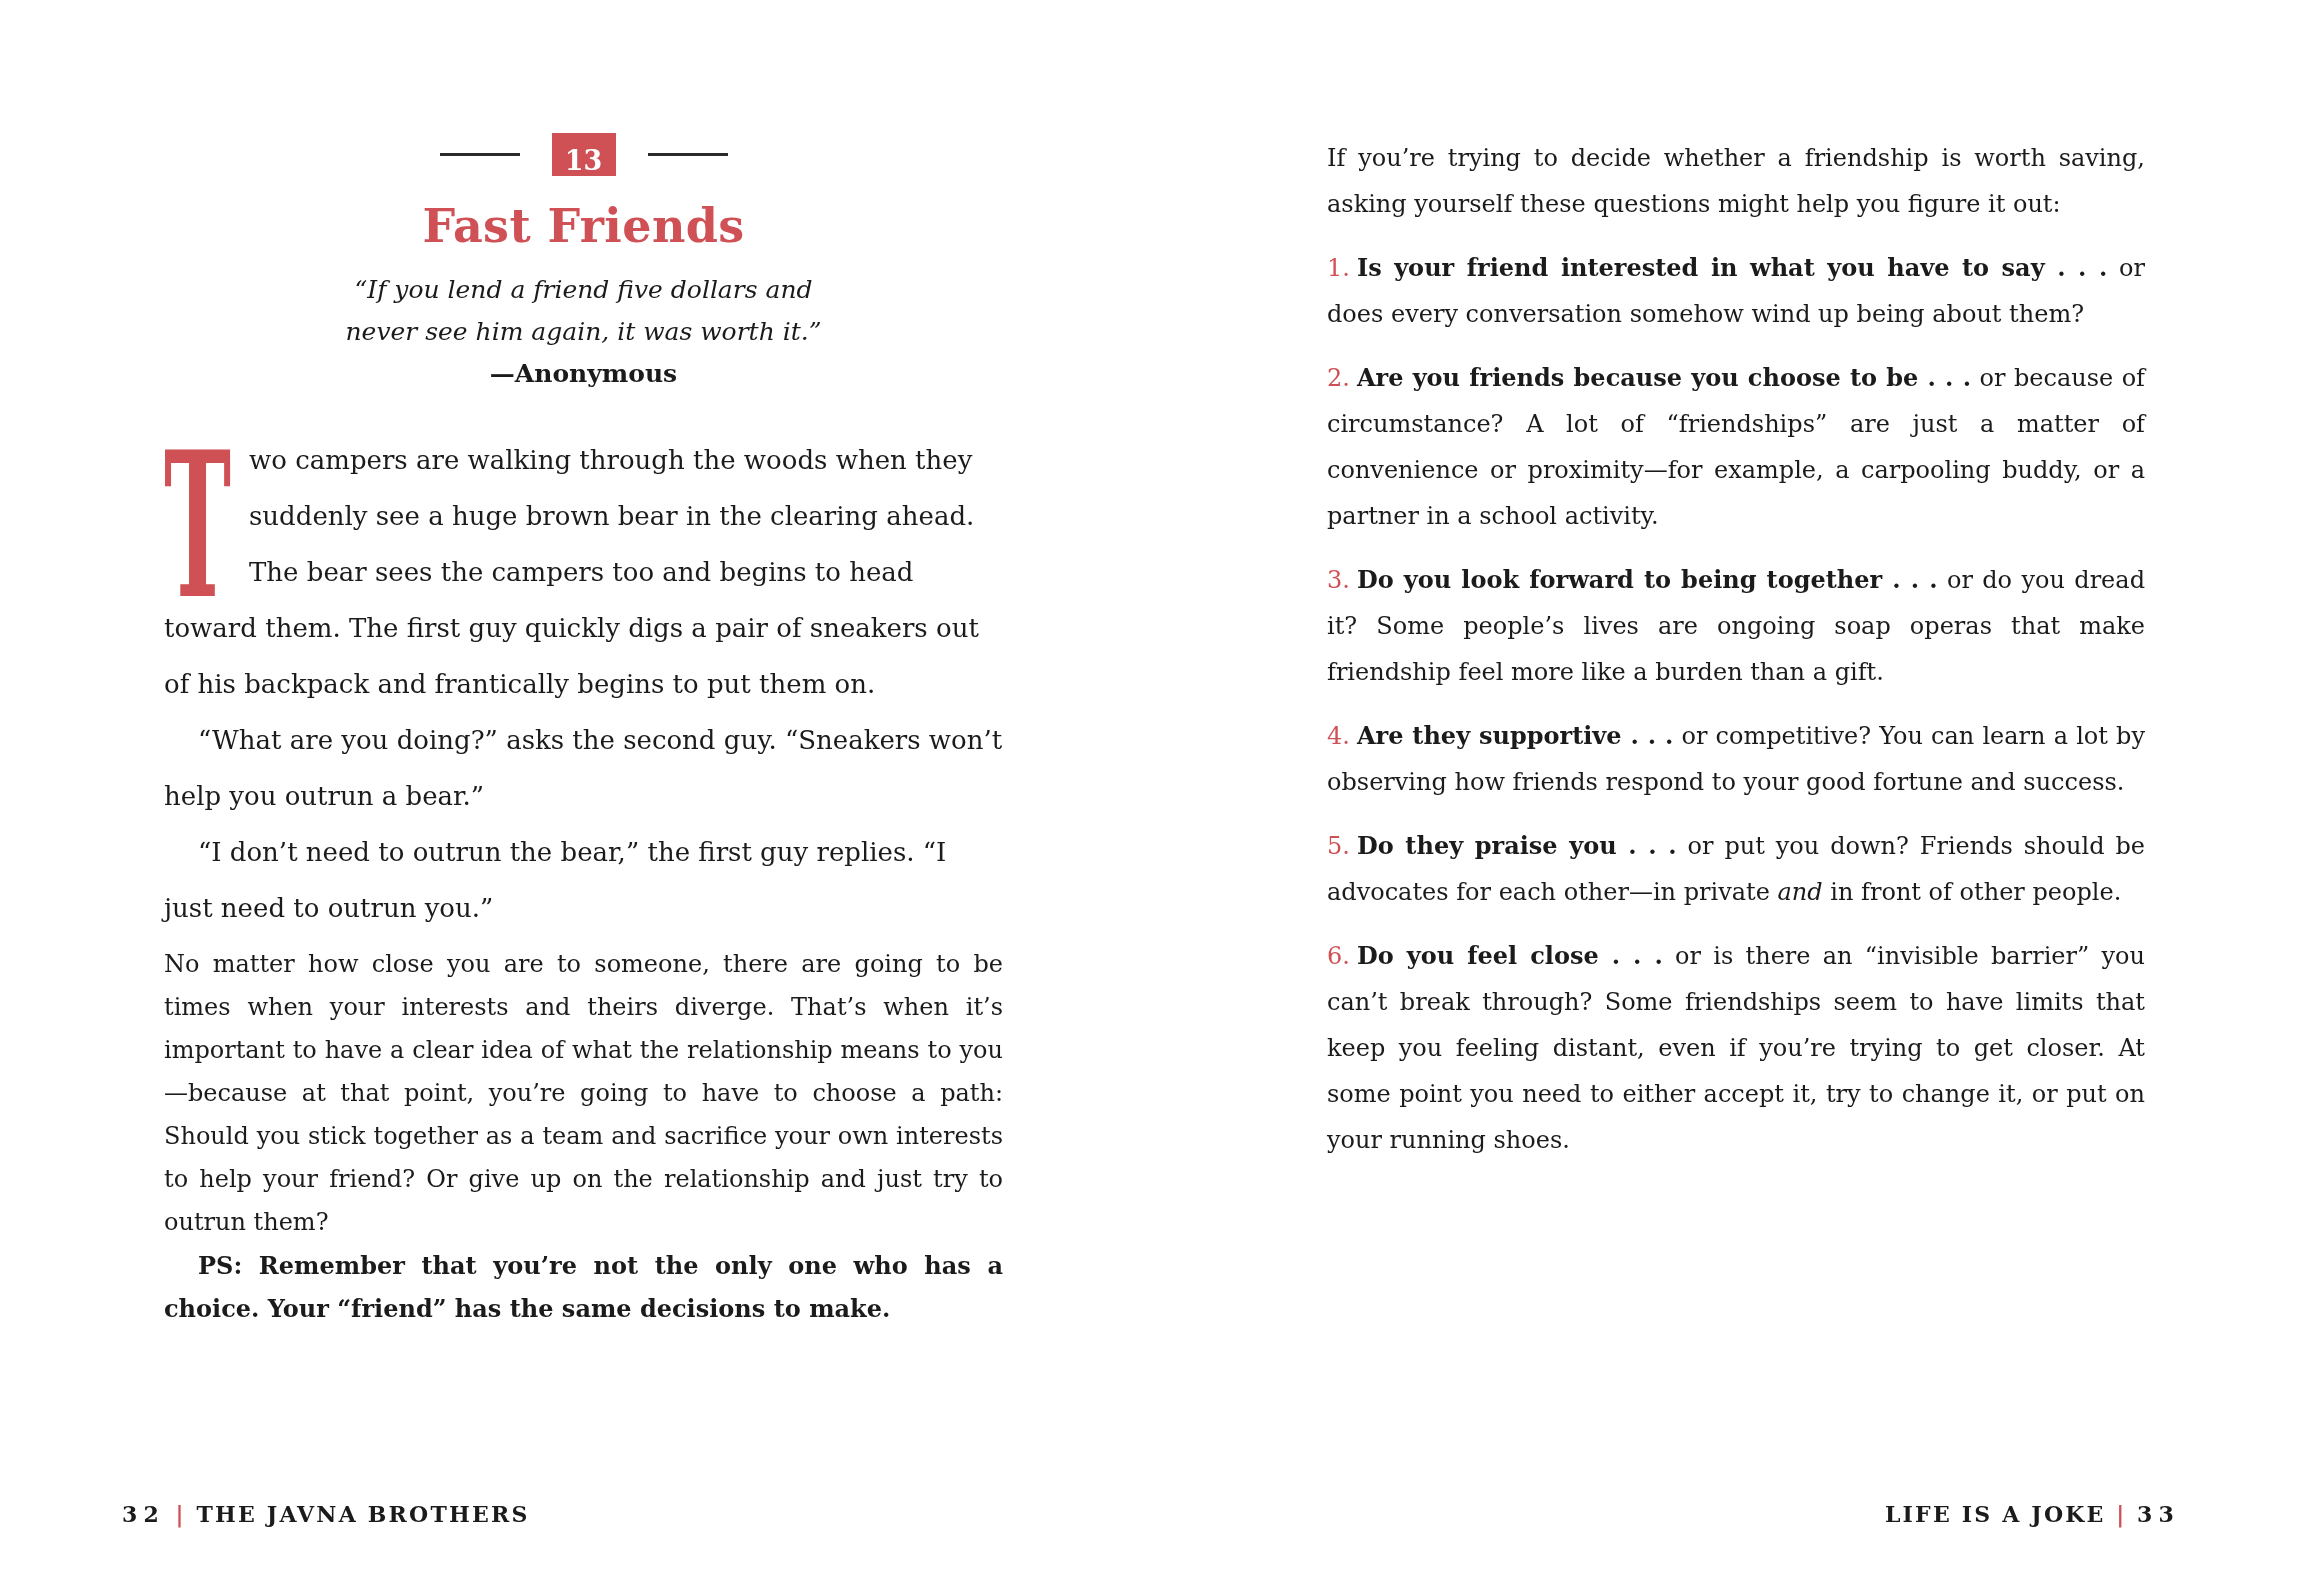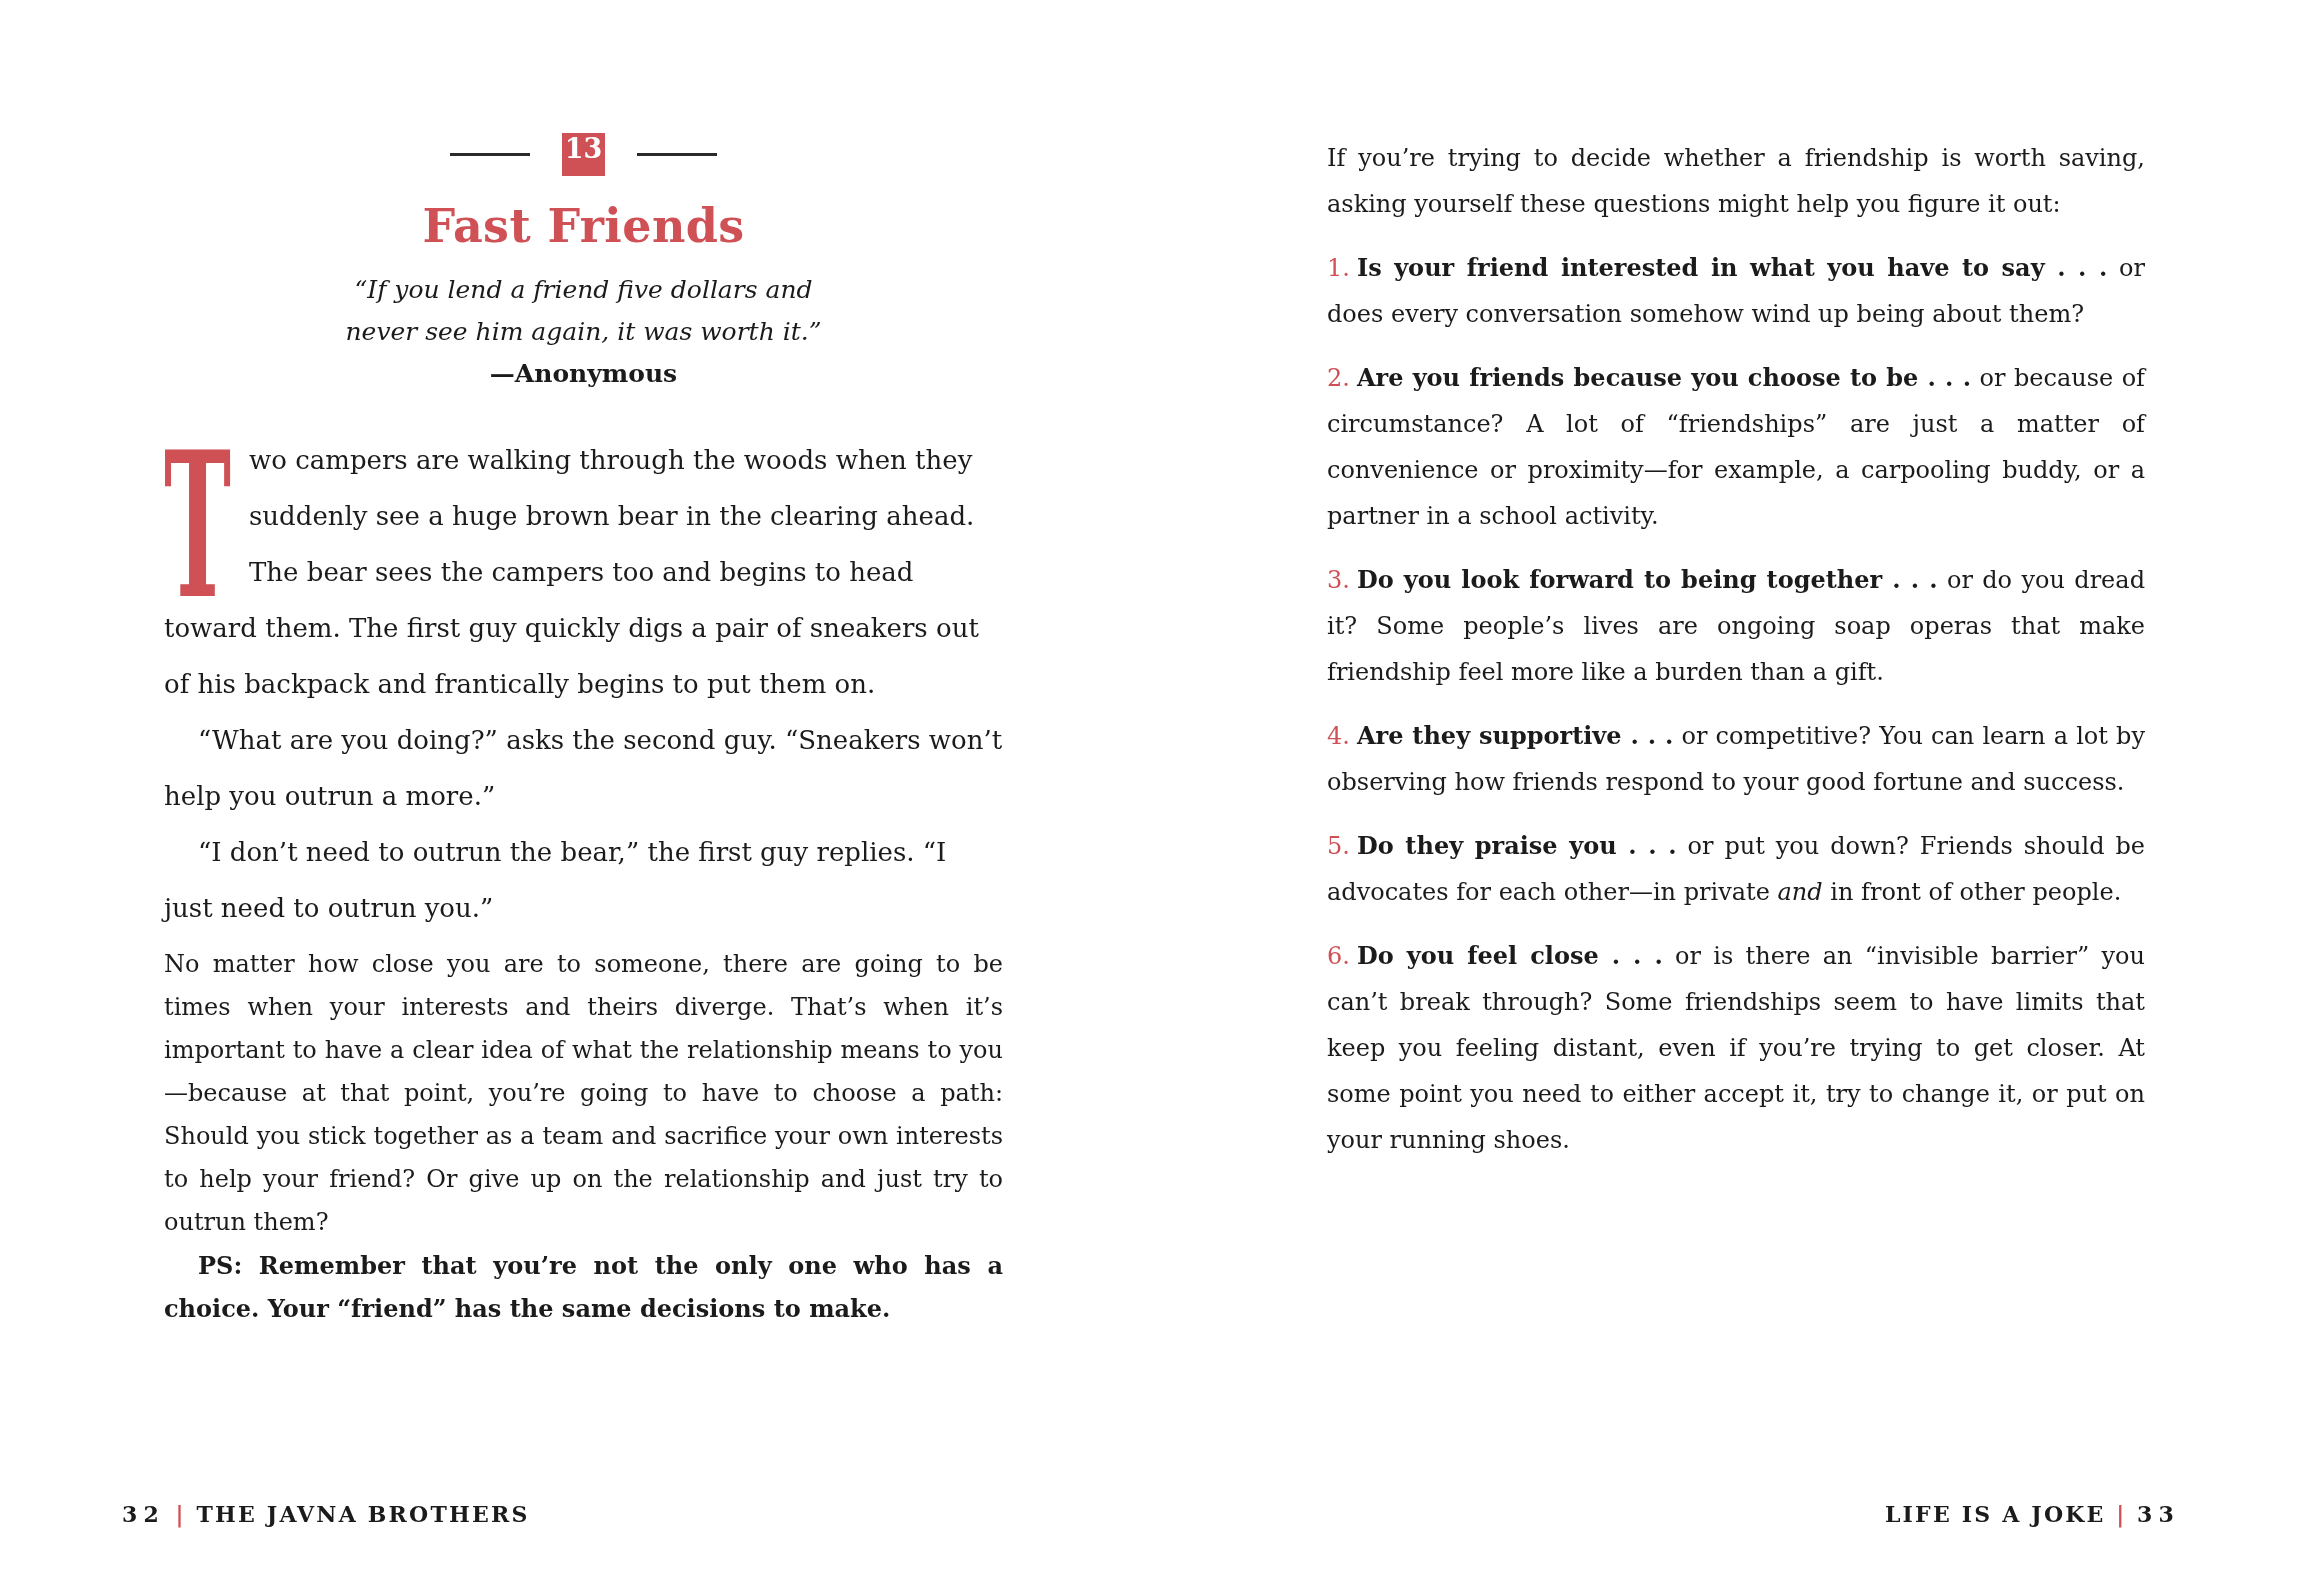--- a/index.html
+++ b/index.html
@@ -13,23 +13,23 @@
   }
 
   .page { position:absolute; top:0; }
   .page-left  { left:164px; width:839px; padding-top:133px; }
   .page-right { left:1327px; width:818px; padding-top:126px; }
 
   
   .chapter-marker { display:flex; align-items:center; justify-content:center; }
   .rule { width:80px; height:2.7px; background:var(--rule); margin:0 32px; }
   .chapter-box {
-    width:43px; height:43px; background:var(--accent);
+    width:64px; height:43px; background:var(--accent);
     color:#fff; font-weight:bold; font-size:27px;
-    display:flex; align-items:flex-start; justify-content:center;
+    display:flex; align-items:flex-end; justify-content:center;
   }
 
   .title {
     margin-top:23px; text-align:center;
     color:var(--accent); font-size:46px; font-weight:bold; letter-spacing:0.4px;
   }
 
   .epigraph { margin-top:16px; text-align:center; font-style:italic; font-size:25px; line-height:42px; }
   .epigraph .attr { font-style:normal; font-weight:bold; }
 
@@ -88,21 +88,21 @@
     <div>never see him again, it was worth it.”</div>
     <div class="attr">—Anonymous</div>
   </div>
 
   <p class="opener">
     <span class="dropcap-box">
         <span class="glyph">T</span>
       </span><span>wo campers are walking through the woods when they suddenly see a huge brown bear in the clearing ahead. The bear sees the campers too and begins to head toward them. The first guy quickly digs a pair of sneakers out of his backpack and frantically begins to put them on.</span>
   </p>
 
-  <p class="dialogue">“What are you doing?” asks the second guy. “Sneakers won’t help you outrun a more.”</p>
+  <p class="dialogue">“What are you doing?” asks the second guy. “Sneakers won’t help you outrun a bear.”</p>
   <p class="dialogue">“I don’t need to outrun the bear,” the first guy replies. “I just need to outrun you.”</p>
 
   <p class="lesson-p">No matter how close you are to someone, there are going to be times when your interests and theirs diverge. That’s when it’s important to have a clear idea of what the relationship means to you—because at that point, you’re going to have to choose a path: Should you stick together as a team and sacrifice your own interests to help your friend? Or give up on the relationship and just try to outrun them?</p>
   <p class="lesson-ps">PS: Remember that you’re not the only one who has a choice. Your “friend” has the same decisions to make.</p>
 
 </div>
 
 <div class="page page-right">
 
   <p class="intro">If you’re trying to decide whether a friendship is worth saving, asking yourself these questions might help you figure it out:</p>

